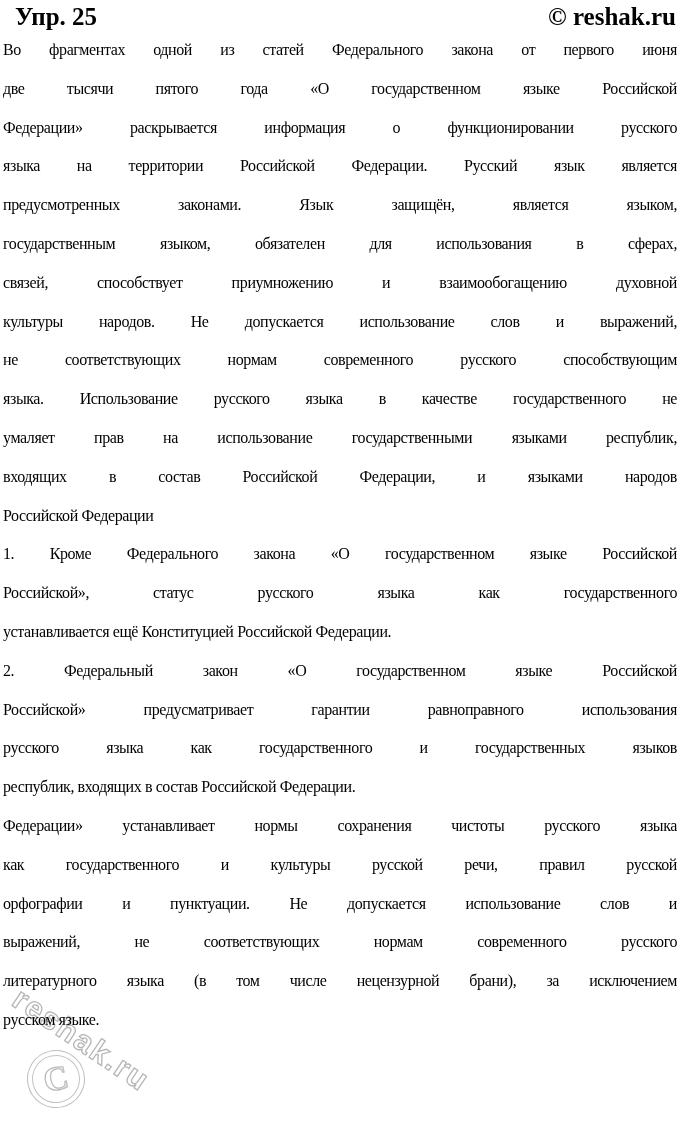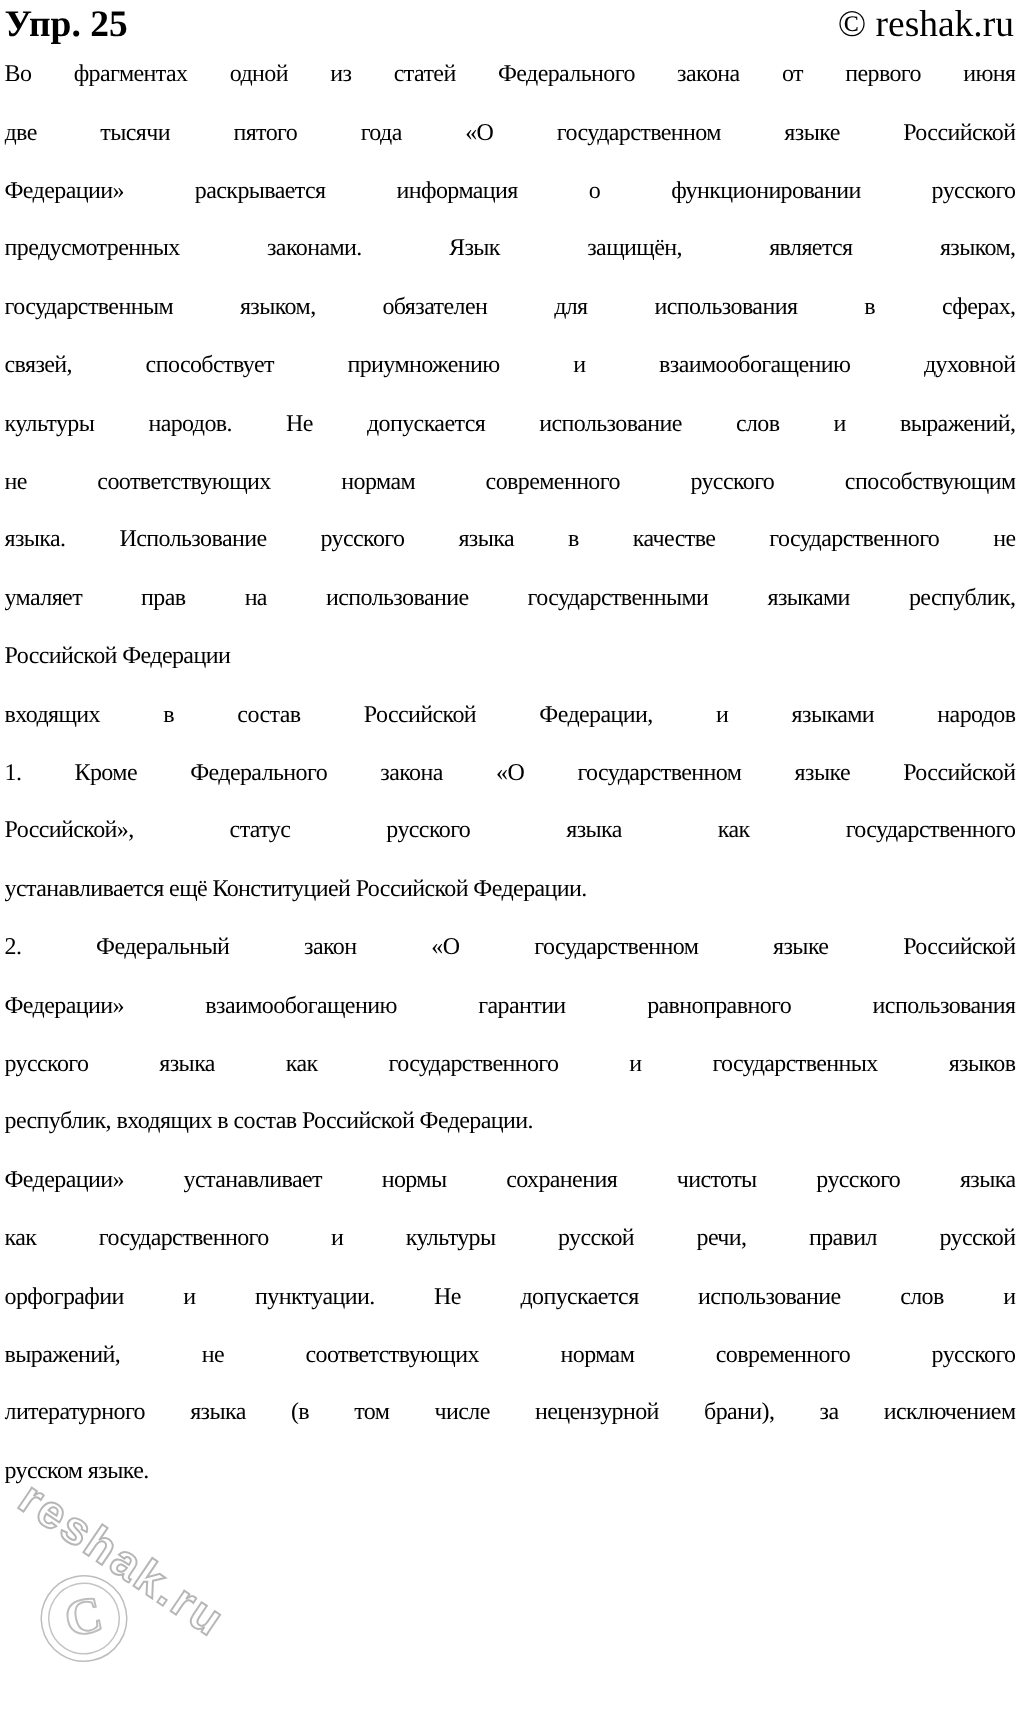--- a/index.html
+++ b/index.html
@@ -15,29 +15,29 @@
     overflow: hidden;
     font-family: "Liberation Serif", serif;
     color: #000000;
   }
   .header {
     position: relative;
     z-index: 2;
     display: flex;
     justify-content: space-between;
     align-items: baseline;
-    padding: 3px 4px 0 3px;
+    padding: 3px 4px 0 15px;
     font-size: 25px;
     line-height: 28px;
   }
   .title {
     font-weight: bold;
   }
   .copyright {
-    font-weight: normal;
+    font-weight: bold;
   }
   .doc-body {
     position: relative;
     z-index: 1;
     padding: 0 3px;
   }
   .line {
     font-size: 16px;
     letter-spacing: -0.4px;
     line-height: 38.8px;
@@ -125,38 +125,39 @@
   <div class="header">
     <span class="title">Упр. 25</span>
     <span class="copyright">© reshak.ru</span>
   </div>
 
   <div class="doc-body" id="doc-body">
       <div class="paragraph">
         <div class="line">Во фрагментах одной из статей Федерального закона от первого июня</div>
         <div class="line">две тысячи пятого года «О государственном языке Российской</div>
         <div class="line">Федерации» раскрывается информация о функционировании русского</div>
+        <div class="line">языка на территории Российской Федерации. Русский язык является</div>
         <div class="line">предусмотренных законами. Язык защищён, является языком,</div>
         <div class="line">государственным языком, обязателен для использования в сферах,</div>
         <div class="line">связей, способствует приумножению и взаимообогащению духовной</div>
         <div class="line">культуры народов. Не допускается использование слов и выражений,</div>
         <div class="line">не соответствующих нормам современного русского способствующим</div>
         <div class="line">языка. Использование русского языка в качестве государственного не</div>
         <div class="line">умаляет прав на использование государственными языками республик,</div>
+        <div class="line">входящих в состав Российской Федерации, и языками народов</div>
         <div class="line last">Российской Федерации</div>
-        <div class="line">входящих в состав Российской Федерации, и языками народов</div>
       </div>
       <div class="paragraph">
         <div class="line">1. Кроме Федерального закона «О государственном языке Российской</div>
         <div class="line">Российской», статус русского языка как государственного</div>
         <div class="line last">устанавливается ещё Конституцией Российской Федерации.</div>
       </div>
       <div class="paragraph">
         <div class="line">2. Федеральный закон «О государственном языке Российской</div>
-        <div class="line">Федерации» взаимообогащению гарантии равноправного использования</div>
+        <div class="line">Российской» предусматривает гарантии равноправного использования</div>
         <div class="line">русского языка как государственного и государственных языков</div>
         <div class="line last">республик, входящих в состав Российской Федерации.</div>
       </div>
       <div class="paragraph">
         <div class="line">Федерации» устанавливает нормы сохранения чистоты русского языка</div>
         <div class="line">как государственного и культуры русской речи, правил русской</div>
         <div class="line">орфографии и пунктуации. Не допускается использование слов и</div>
         <div class="line">выражений, не соответствующих нормам современного русского</div>
         <div class="line">литературного языка (в том числе нецензурной брани), за исключением</div>
         <div class="line last">русском языке.</div>

